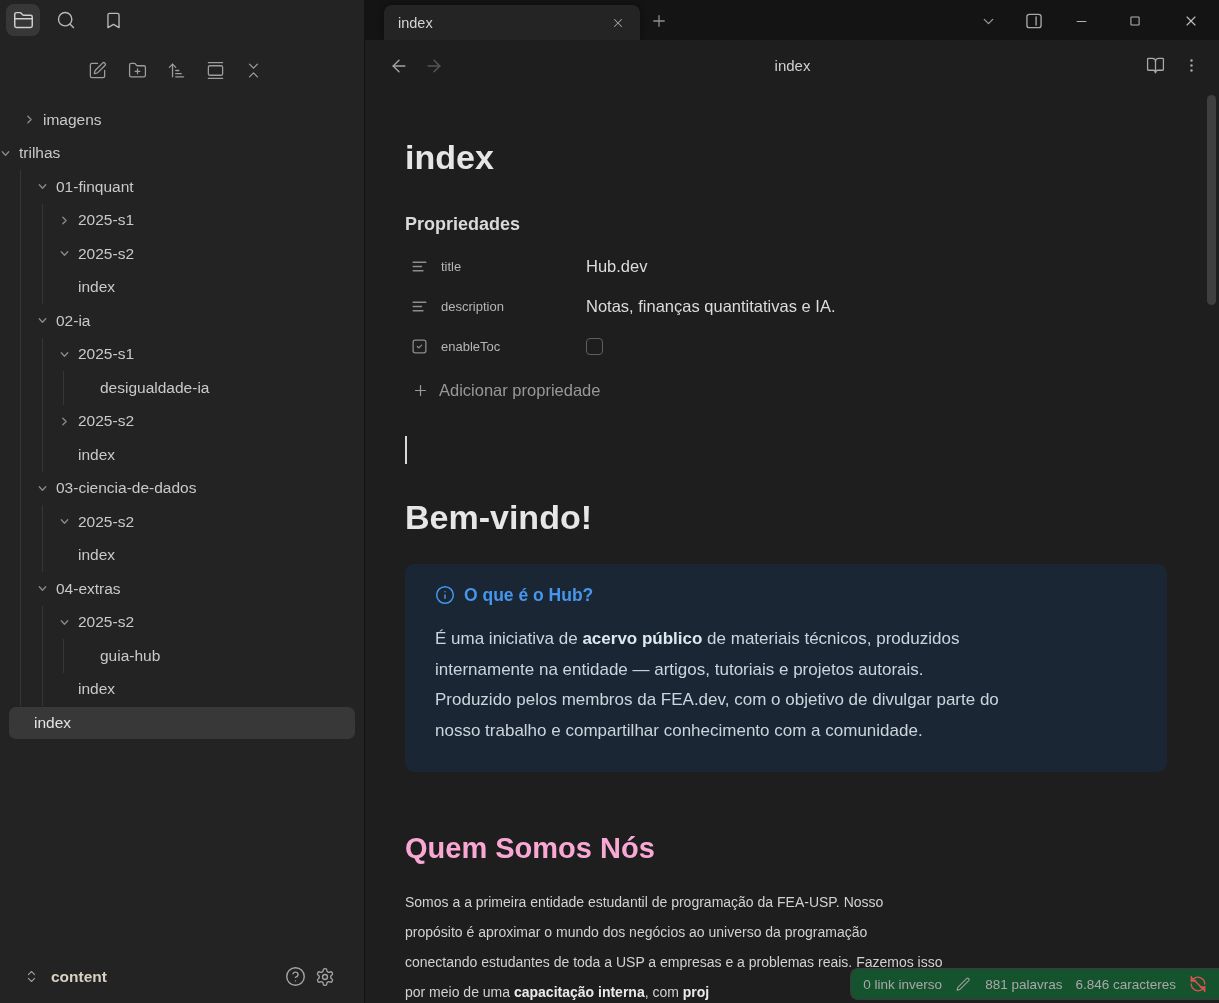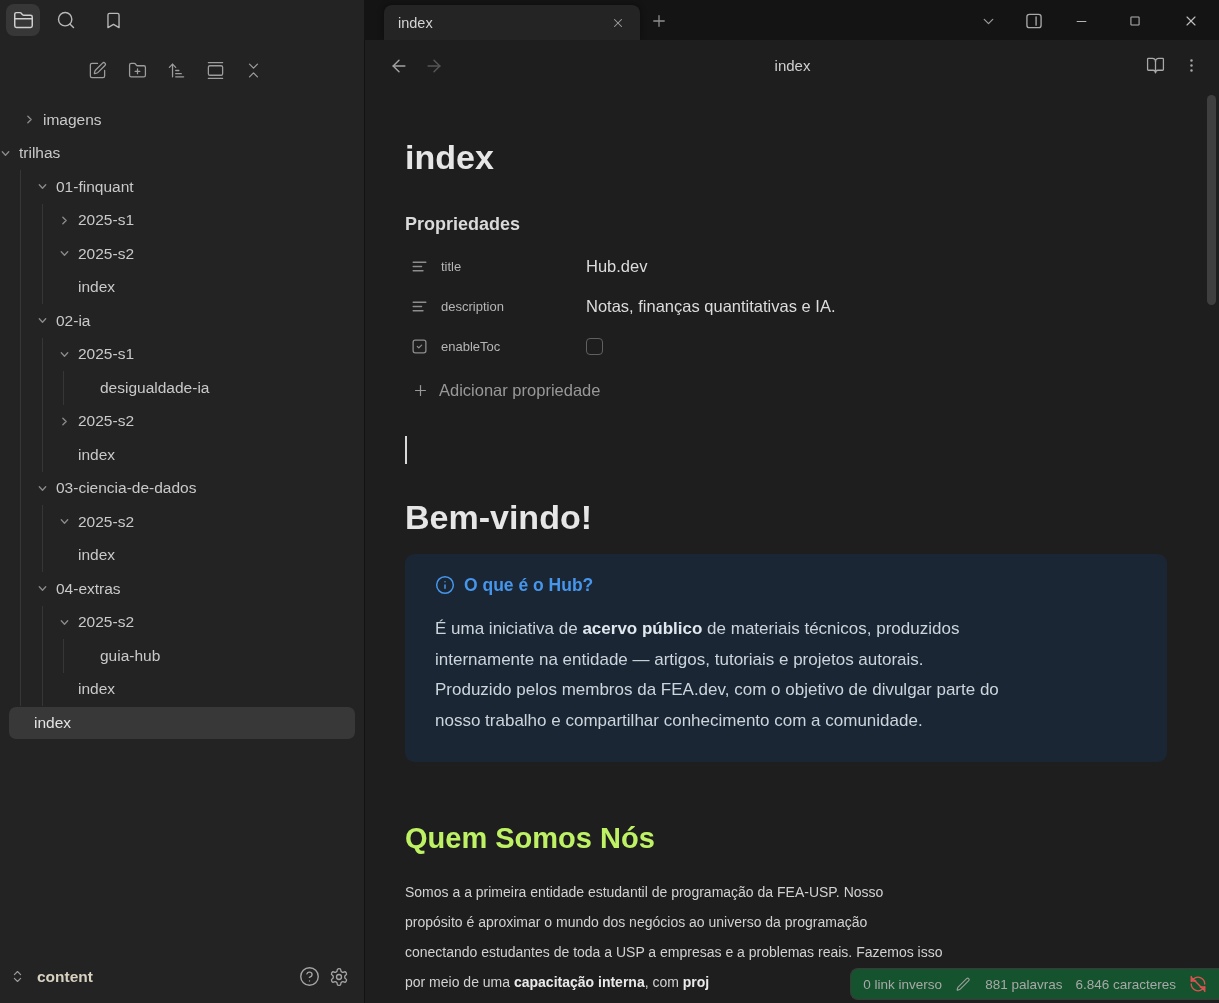--- a/index.html
+++ b/index.html
@@ -28,21 +28,21 @@
   .side-tool{position:absolute;top:15px;width:32px;height:30px;border-radius:6px;display:flex;align-items:center;justify-content:center;color:#9d9d9d}
   #file-tree{position:absolute;left:0;top:63px;width:364px}
   .tree-row{position:relative;height:33.5px;display:flex;align-items:center}
   .tree-row.selected::before{content:"";position:absolute;left:9px;right:9px;top:1px;bottom:1px;background:#383838;border-radius:7px}
   .tree-inner{position:relative;display:flex;align-items:center;width:100%}
   .chev{color:#8a8a8a;margin-right:8px;display:flex}
   .chev.closed svg{transform:rotate(-90deg)}
   .tree-label{font-size:15.5px;color:#c9c9c9;white-space:nowrap}
   .tree-row.selected .tree-label{color:#e3e3e3}
   .guide{position:absolute;top:0;bottom:0;width:1px;background:rgba(255,255,255,.09)}
-  #vault-row{position:absolute;left:0;bottom:0;width:364px;height:53px;display:flex;align-items:center;padding:0 10px}
+  #vault-row{position:absolute;left:0;bottom:0;width:364px;height:53px;display:flex;align-items:center;padding:0 24px}
   #vault-switcher{display:flex;align-items:center;gap:12px;color:#9d9d9d}
   #vault-name{font-size:15.5px;font-weight:700;color:#d8d1c1}
   #vault-spacer{flex:1}
   .vault-btn{width:30px;height:30px;display:flex;align-items:center;justify-content:center;color:#a5a5a5}
 
   
   #main{position:absolute;left:364px;top:40px;width:855px;height:963px;background:var(--bg1);border-left:1px solid #121212}
   #view-header{position:absolute;left:0;top:0;width:855px;height:50px}
   .nav-btn{position:absolute;top:13px;width:26px;height:26px;display:flex;align-items:center;justify-content:center}
   #view-title{position:absolute;left:0;right:0;top:0;height:50px;display:flex;align-items:center;justify-content:center;font-size:15px;color:#cfcfcf}
@@ -53,25 +53,25 @@
   #props-heading{margin-top:34px;font-size:18px;font-weight:700;color:#dadada;line-height:24px}
   #props{margin-top:10px}
   .prop-row{height:40px;display:flex;align-items:center;padding-left:6px}
   .prop-icon{width:18px;color:#8d8d8d;margin-right:12px;display:flex}
   .prop-key{width:145px;font-size:13px;color:#b5b5b5}
   .prop-value{font-size:16.5px;color:#dcdcdc}
   .prop-checkbox{width:17px;height:17px;border:1px solid #606060;border-radius:4px}
   #add-prop{margin-top:10px;height:28px;display:flex;align-items:center;gap:10px;color:#989898;font-size:16.5px;padding-left:7px}
   #caret{margin-top:32px;width:2px;height:28px;background:#d8d8d8}
   #welcome-heading{margin-top:32px;font-size:34px;font-weight:700;color:#e6e6e6;line-height:42px}
-  #callout{margin-top:16px;background:var(--callout-bg);border-radius:9px;padding:18px 24px 26px 30px}
+  #callout{margin-top:26px;background:var(--callout-bg);border-radius:9px;padding:18px 24px 26px 30px}
   #callout-title{display:flex;align-items:center;gap:9px;color:var(--accent);font-size:17.5px;font-weight:700;line-height:26px}
   #callout-body{margin-top:16px;font-size:17px;line-height:30.5px;color:#ccd5dd}
   #callout-body .seg-bold{font-weight:700;color:#e0e8ef}
-  #who-heading{margin-top:58px;font-size:29px;font-weight:700;color:#bef264;line-height:36px}
+  #who-heading{margin-top:58px;font-size:29px;font-weight:700;color:#f9a8d4;line-height:36px}
   #who-paragraph{margin-top:21px;font-size:14px;line-height:30px;color:#d2d2d2}
   #who-paragraph .seg-bold{font-weight:700;color:#eaeaea}
 
   #scroll-thumb{position:absolute;right:3px;top:55px;width:9px;height:210px;background:#3f3f3f;border-radius:5px}
 
   #status-bar{position:absolute;right:0;bottom:3px;height:32px;background:#14532d;border:1px solid #3a3a3a;border-right:none;
     border-radius:8px 0 0 8px;display:flex;align-items:center;gap:13px;padding:0 12px;z-index:10}
   .status-item{font-size:13.5px;color:#a8a8a8;white-space:nowrap}
   .status-icon{display:flex;color:#9d9d9d}
 </style>

